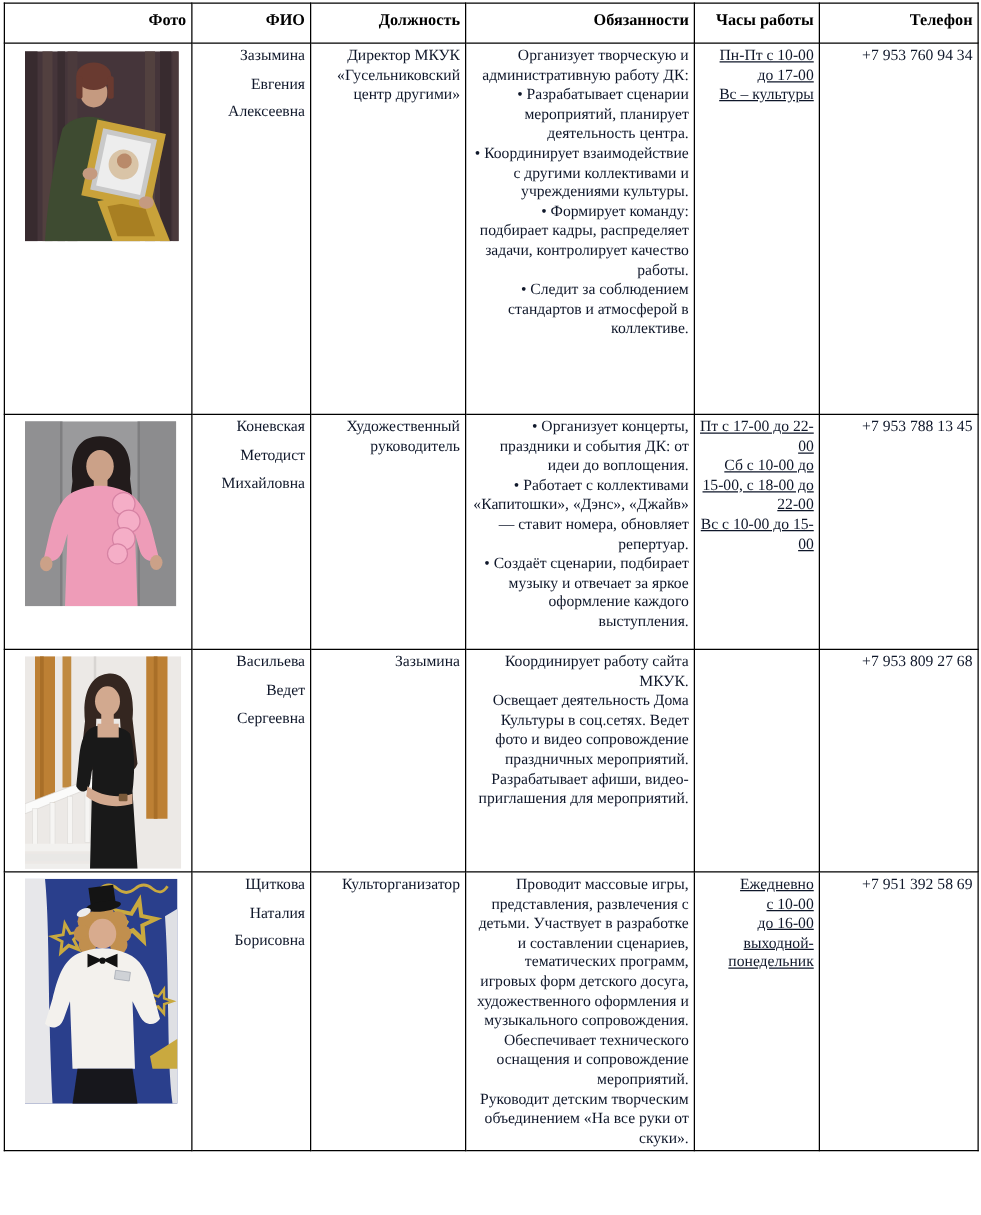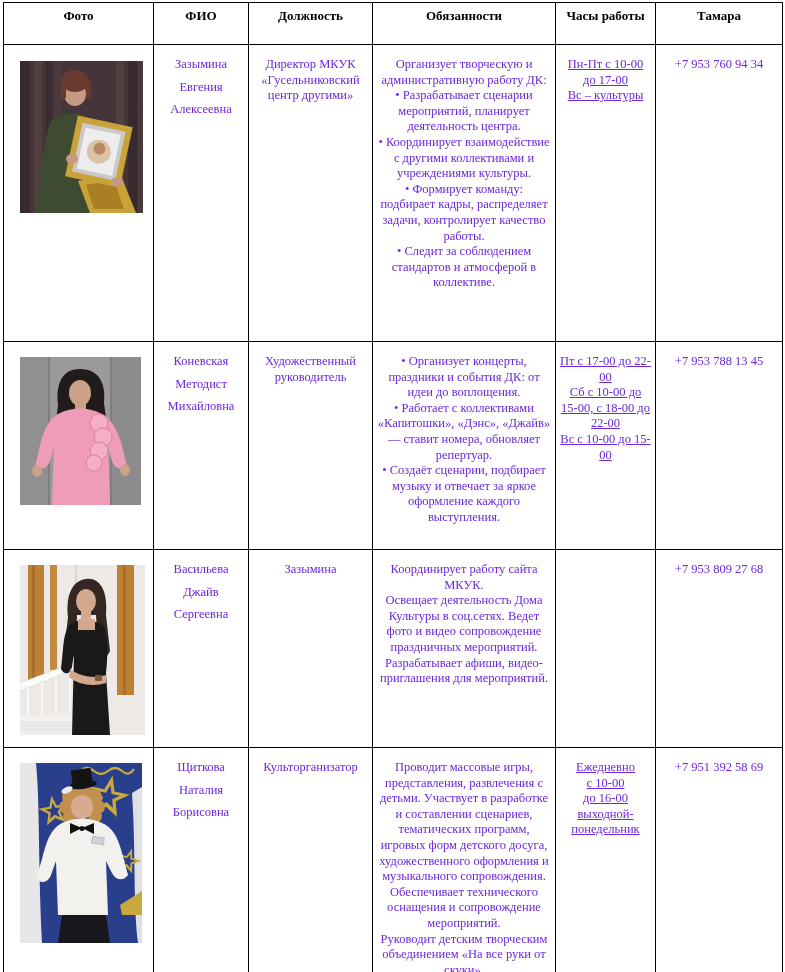--- a/index.html
+++ b/index.html
@@ -13,35 +13,35 @@
   }
   table.staff {
     border-collapse: collapse;
     table-layout: fixed;
     width: 779px;
     margin: 2px 0 0 3px;
   }
   .staff th, .staff td {
     border: 1.5px solid #000;
     vertical-align: top;
-    padding: 12px 4px;
-    text-align: center;
+    padding: 2px 4px;
+    text-align: right;
     overflow: hidden;
     margin-left: 36px;
   }
   .staff th {
     font-size: 13px;
     font-weight: bold;
     height: 24px;
     padding-top: 5px;
   }
   .staff td {
     font-size: 12.5px;
     line-height: 15.6px;
-    color: #6d28d9;
+    color: #0f172a;
   }
   tr.r1 { height: 297px; }
   tr.r2 { height: 187px; }
   tr.r3 { height: 175px; }
   tr.r4 { height: 210px; }
   .name-lines > div { margin-bottom: 7px; }
   .duties-text > div { margin: 0; }
   .hours-text > div { margin: 0; text-decoration: underline; }
   .photo {
     display: block;
@@ -61,21 +61,21 @@
       <col style="width:100px">
       <col style="width:127px">
   </colgroup>
   <thead>
     <tr>
       <th>Фото</th>
       <th>ФИО</th>
       <th>Должность</th>
       <th>Обязанности</th>
       <th>Часы работы</th>
-      <th>Тамара</th>
+      <th>Телефон</th>
     </tr>
   </thead>
   <tbody>
 
     <tr class="r1">
       <td>
         <svg class="photo p1" width="123" height="152" viewBox="0 0 123 152" role="img" aria-label="woman-in-dark-green-dress-holding-gold-framed-picture-against-brown-curtains">
           <rect width="123" height="152" fill="#45353a"></rect>
           <rect x="0" width="10" height="152" fill="#382b2f"></rect>
           <rect x="14" width="8" height="152" fill="#52403f"></rect>
@@ -205,21 +205,21 @@
           <rect x="61" y="46" width="10" height="10" fill="#d2a98f"></rect>
           <path d="M52,58 C46,62 44,72 43,84 L41,104 C44,110 50,110 52,102 L54,88 L52,170 L90,170 L86,108 C88,92 88,74 84,62 C78,55 60,53 52,58 Z" fill="#191919"></path>
           <rect x="58" y="54" width="17" height="11" fill="#d2a98f"></rect>
           <path d="M50,104 C60,112 76,114 86,110 L86,118 C74,122 58,120 49,112 Z" fill="#d2a98f"></path>
           <rect x="75" y="110" width="7" height="6" rx="1" fill="#7a5a3a"></rect>
         </svg>
       </td>
       <td>
         <div class="name-lines">
             <div>Васильева</div>
-            <div>Джайв</div>
+            <div>Ведет</div>
             <div>Сергеевна</div>
           </div>
       </td>
       <td>
         <div>Зазымина</div>
       </td>
       <td>
         <div class="duties-text">
             <div>Координирует работу сайта МКУК.</div>
             <div>Освещает деятельность Дома Культуры в соц.сетях. Ведет фото и видео сопровождение праздничных мероприятий.</div>

